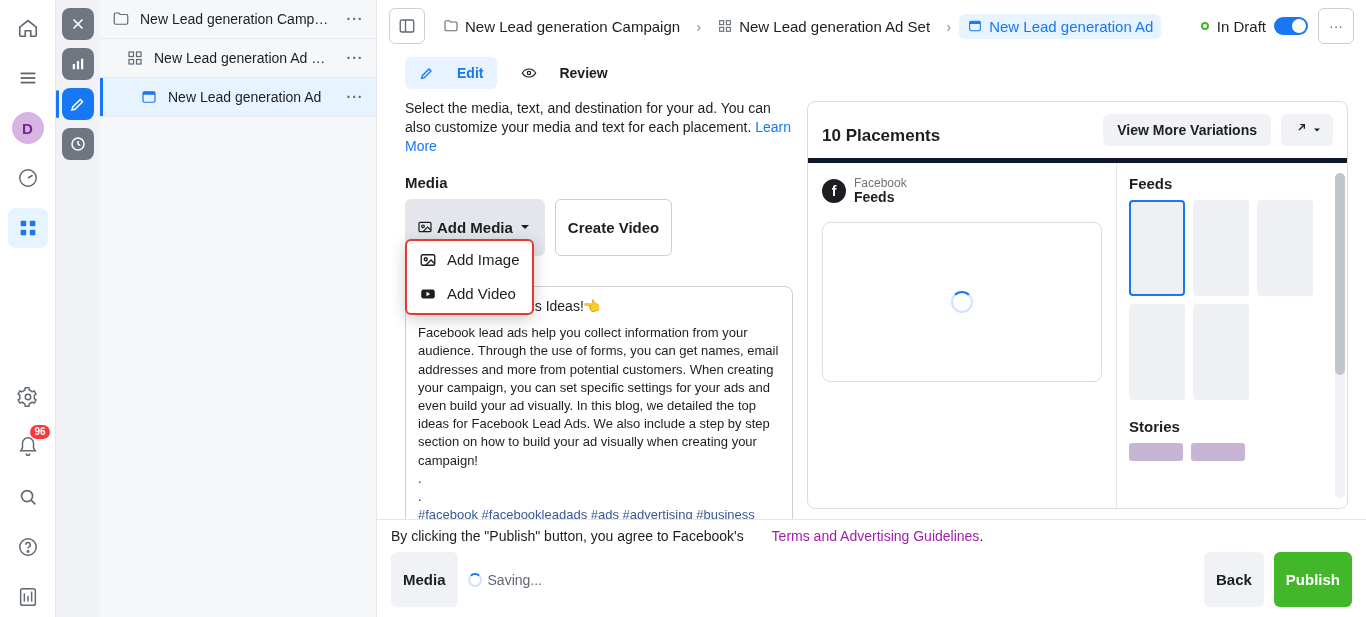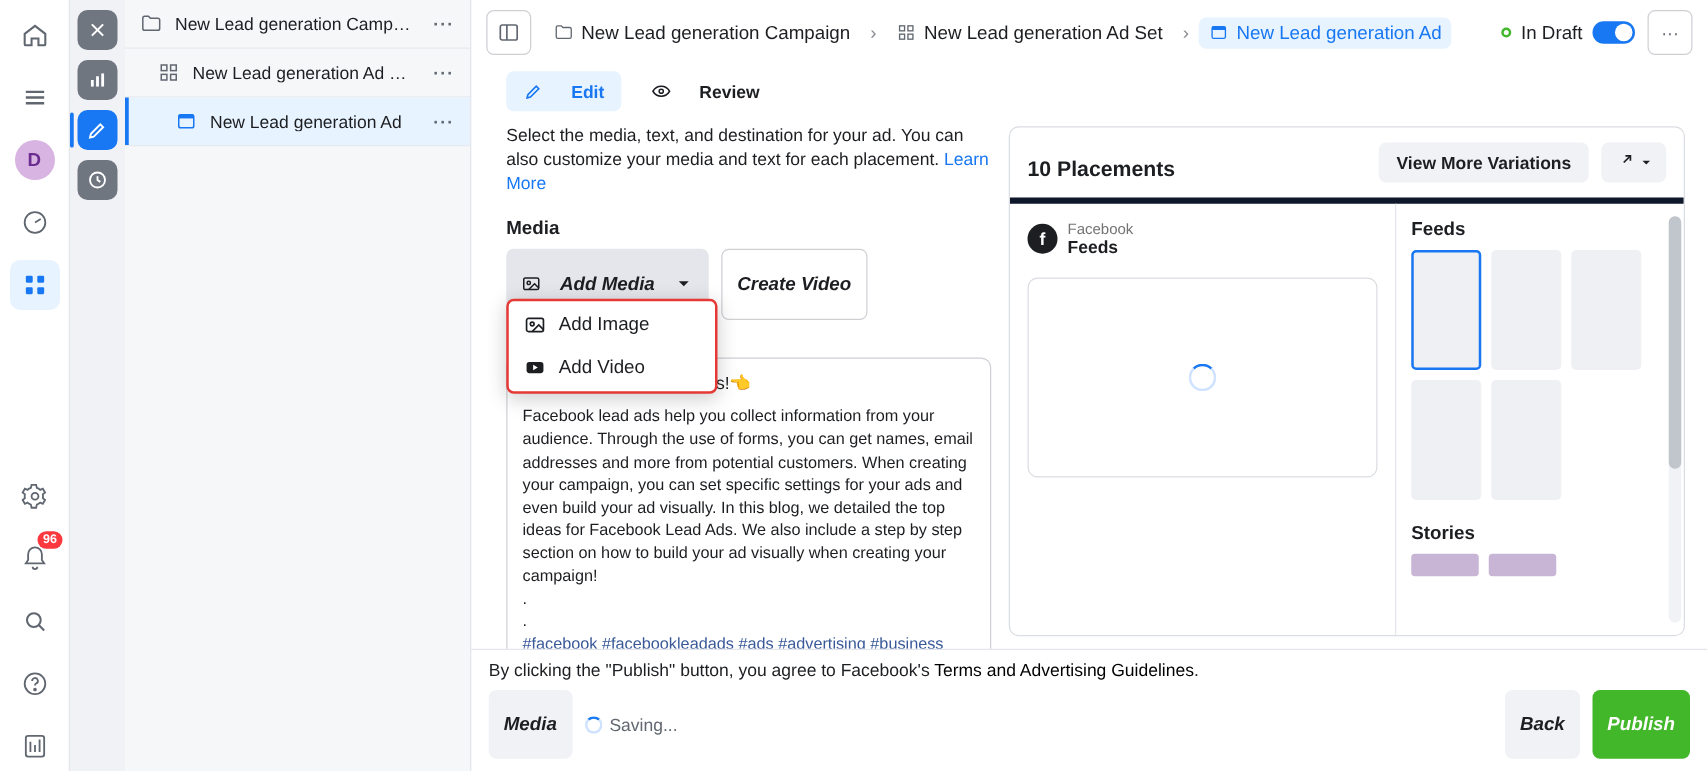--- a/index.html
+++ b/index.html
@@ -54,26 +54,26 @@
   
   .pane-left { flex: 0 0 430px; padding: 0 14px 10px 28px; overflow:hidden; display:flex; flex-direction:column; }
   .tabs-row { display:flex; gap:10px; padding:4px 0 10px; }
   .tab-btn { display:inline-flex; align-items:center; gap:22px; padding:8px 14px; border-radius:6px; font-weight:600; cursor:pointer; }
   .tab-btn.edit { background:#e7f3ff; color:#1877f2; }
   .tab-btn.review { color:#1c1e21; }
   .pane-left .desc { color:#1c1e21; font-size:14px; line-height:1.35; }
   .pane-left .desc a { color:#1877f2; cursor:pointer; }
   .sec-label { font-weight:600; margin-top:18px; margin-bottom:8px; font-size:15px; }
   .btn-row { display:flex; gap:10px; position:relative; }
-  .btn { display:inline-flex; align-items:center; gap:15px; padding:19px 12px; border-radius:6px; font-weight:600; font-size:15px; cursor:pointer;font-style:italic; }
+  .btn { display:inline-flex; align-items:center; gap:4px; padding:19px 12px; border-radius:6px; font-weight:600; font-size:15px; cursor:pointer; }
   .btn.grey { background:#e4e6eb; color:#1c1e21; }
   .btn.outline { background:#fff; border:1px solid #ced0d4; color:#1c1e21; }
   .btn svg { width:16px; height:16px; }
 
-  .dropdown { position:absolute; top:40px; left:0; width:169px; background:#fff; border-radius:6px; box-shadow:0 4px 16px rgba(0,0,0,.2); border:2px solid #e53935;  padding:2px 0; z-index:5; }
+  .dropdown { position:absolute; top:40px; left:0; width:129px; background:#fff; border-radius:6px; box-shadow:0 4px 16px rgba(0,0,0,.2); border:2px solid #e53935;  padding:2px 0; z-index:5; }
   .dropdown .dd-item { display:flex; align-items:center; gap:10px; padding:8px 12px; cursor:pointer; font-size:15px; }
 
   .text-card { border:1px solid #ced0d4; border-radius:8px; padding:10px 12px; margin-top:30px; font-size:13px; line-height:1.4; color:#1c1e21; }
   .text-card .title-line { font-size:14px; margin-bottom:8px; }
   .text-card .tags { color:#385898; }
 
   
   .pane-right { flex:1; padding:0 18px 10px 0; display:flex; flex-direction:column; min-width:0; }
   .pane-right-inner { border:1px solid #dadde1; border-radius:8px; flex:1; overflow:hidden; display:flex; flex-direction:column; }
   .preview-bar { display:flex; align-items:center; gap:12px; padding:12px 14px; border-bottom:1px solid #e4e6eb; }
@@ -96,21 +96,21 @@
   .thumb-grid { display:flex; flex-wrap:wrap; gap:8px; margin-bottom:18px; }
   .thumb { width:56px; height:96px; background:#eef0f3; border-radius:4px; }
   .thumb.sel { outline:2px solid #1877f2; outline-offset:-2px; }
   .story-thumb { width:54px; height:18px; background:#c8b5d6; border-radius:3px; }
   .scroll-ind { position:absolute; right:2px; top:10px; bottom:10px; width:10px; background:#f0f2f5; border-radius:5px; }
   .scroll-ind .bar { position:absolute; right:0; top:0; width:10px; height:62%; background:#c1c5cc; border-radius:5px; }
 
   
   .footer { border-top:1px solid #e4e6eb; padding:8px 14px 10px 14px; display:flex; flex-direction:column; gap:8px; }
   .footer .legal { font-size:14px; }
-  .footer .legal a { color:#000000; cursor:pointer; }
+  .footer .legal a { color:#a21caf; cursor:pointer;margin-left:24px; }
   .footer .actions { display:flex; align-items:center; gap:10px; }
   .footer .actions .saving { display:flex; align-items:center; gap:6px; color:#606770; }
   .footer .actions .right { margin-left:auto; display:flex; gap:10px; }
   .btn.ghost { background:#f0f2f5; }
   .btn.green { background:#42b72a; color:#fff; }
 
   .small-spinner { width:14px; height:14px; border:2px solid #cfe2ff; border-top-color:#1877f2; border-radius:50%; animation:spin 1s linear infinite; }
 </style>
 </head>
 <body>

